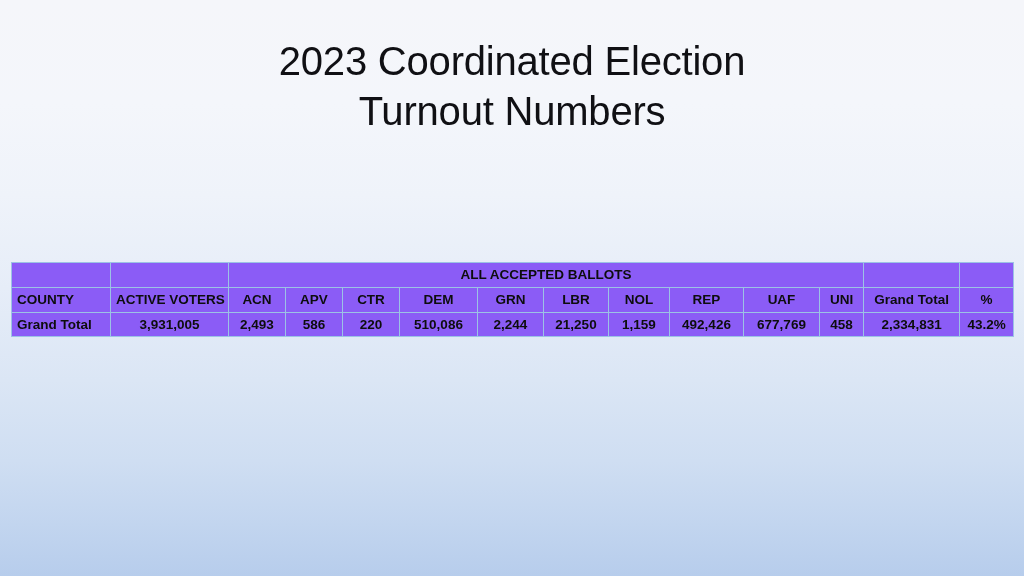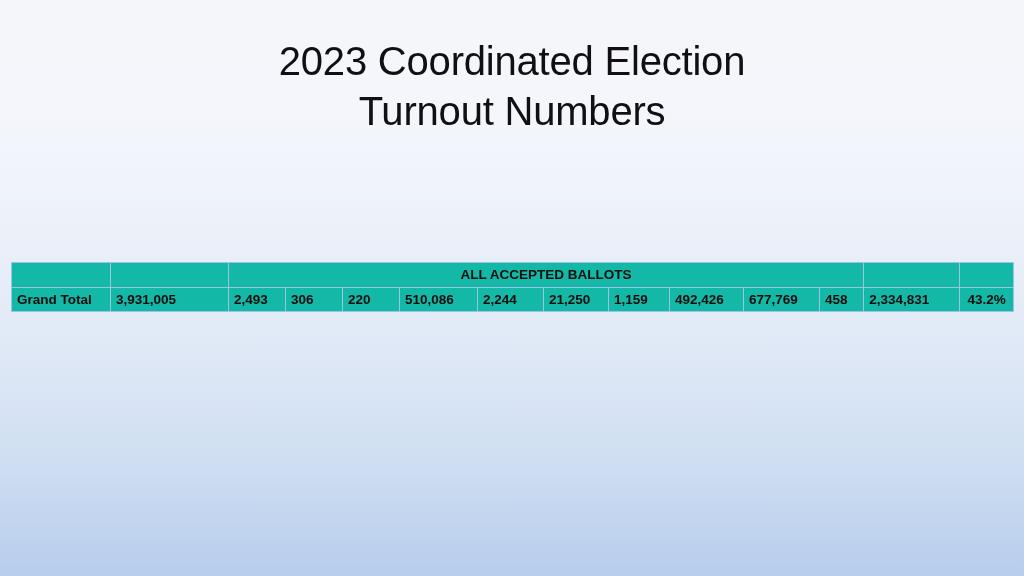--- a/index.html
+++ b/index.html
@@ -49,37 +49,37 @@
   table.grid {
     border-collapse: collapse;
     table-layout: fixed;
     width: 1002px;
     font-size: 13.5px;
     color: #0d0d0d;
     font-weight: bold;
   }
   table.grid td, table.grid th {
     border: 1px solid #9cc2e5;
-    background: #14b8a6;
+    background: #8b5cf6;
     padding: 0 5px;
     height: 23px;
     line-height: 23px;
     overflow: hidden;
     white-space: nowrap;
     font-weight: bold;
     font-size: 13.5px;
   }
   
   td.blank {
     background: #deebf7;
     border-color: #9cc2e5;
   }
   .hdr-center { text-align: center; }
   .hdr-left   { text-align: left; }
-  .num        { text-align: left; }
+  .num        { text-align: center; }
   .txt        { text-align: left; }
   .pct-cell   { background: #9dc3e6; text-align: center; }
   .band-head  { text-align: center; }
   
   tr.row-top td { height: 24px; line-height: 24px; }
   tr.row-head td { height: 24px; line-height: 24px; }
   tr.row-data td { height: 23px; line-height: 23px; }
 </style>
 </head>
 <body>
@@ -110,26 +110,42 @@
       <tbody>
 
         <tr class="row-top">
           <td class="blank"></td>
           <td class="blank"></td>
           <td class="band-head" colspan="10">ALL ACCEPTED BALLOTS</td>
           <td class="blank"></td>
           <td class="blank"></td>
         </tr>
 
+        <tr class="row-head">
+          <td class="hdr-left">COUNTY</td>
+          <td class="hdr-center">ACTIVE VOTERS</td>
+          <td class="hdr-center">ACN</td>
+          <td class="hdr-center">APV</td>
+          <td class="hdr-center">CTR</td>
+          <td class="hdr-center">DEM</td>
+          <td class="hdr-center">GRN</td>
+          <td class="hdr-center">LBR</td>
+          <td class="hdr-center">NOL</td>
+          <td class="hdr-center">REP</td>
+          <td class="hdr-center">UAF</td>
+          <td class="hdr-center">UNI</td>
+          <td class="hdr-center">Grand Total</td>
+          <td class="hdr-center">%</td>
+        </tr>
 
         <tr class="row-data">
           <td class="txt">Grand Total</td>
           <td class="num">3,931,005</td>
           <td class="num">2,493</td>
-          <td class="num">306</td>
+          <td class="num">586</td>
           <td class="num">220</td>
           <td class="num">510,086</td>
           <td class="num">2,244</td>
           <td class="num">21,250</td>
           <td class="num">1,159</td>
           <td class="num">492,426</td>
           <td class="num">677,769</td>
           <td class="num">458</td>
           <td class="num">2,334,831</td>
           <td class="pct-cell">43.2%</td>

